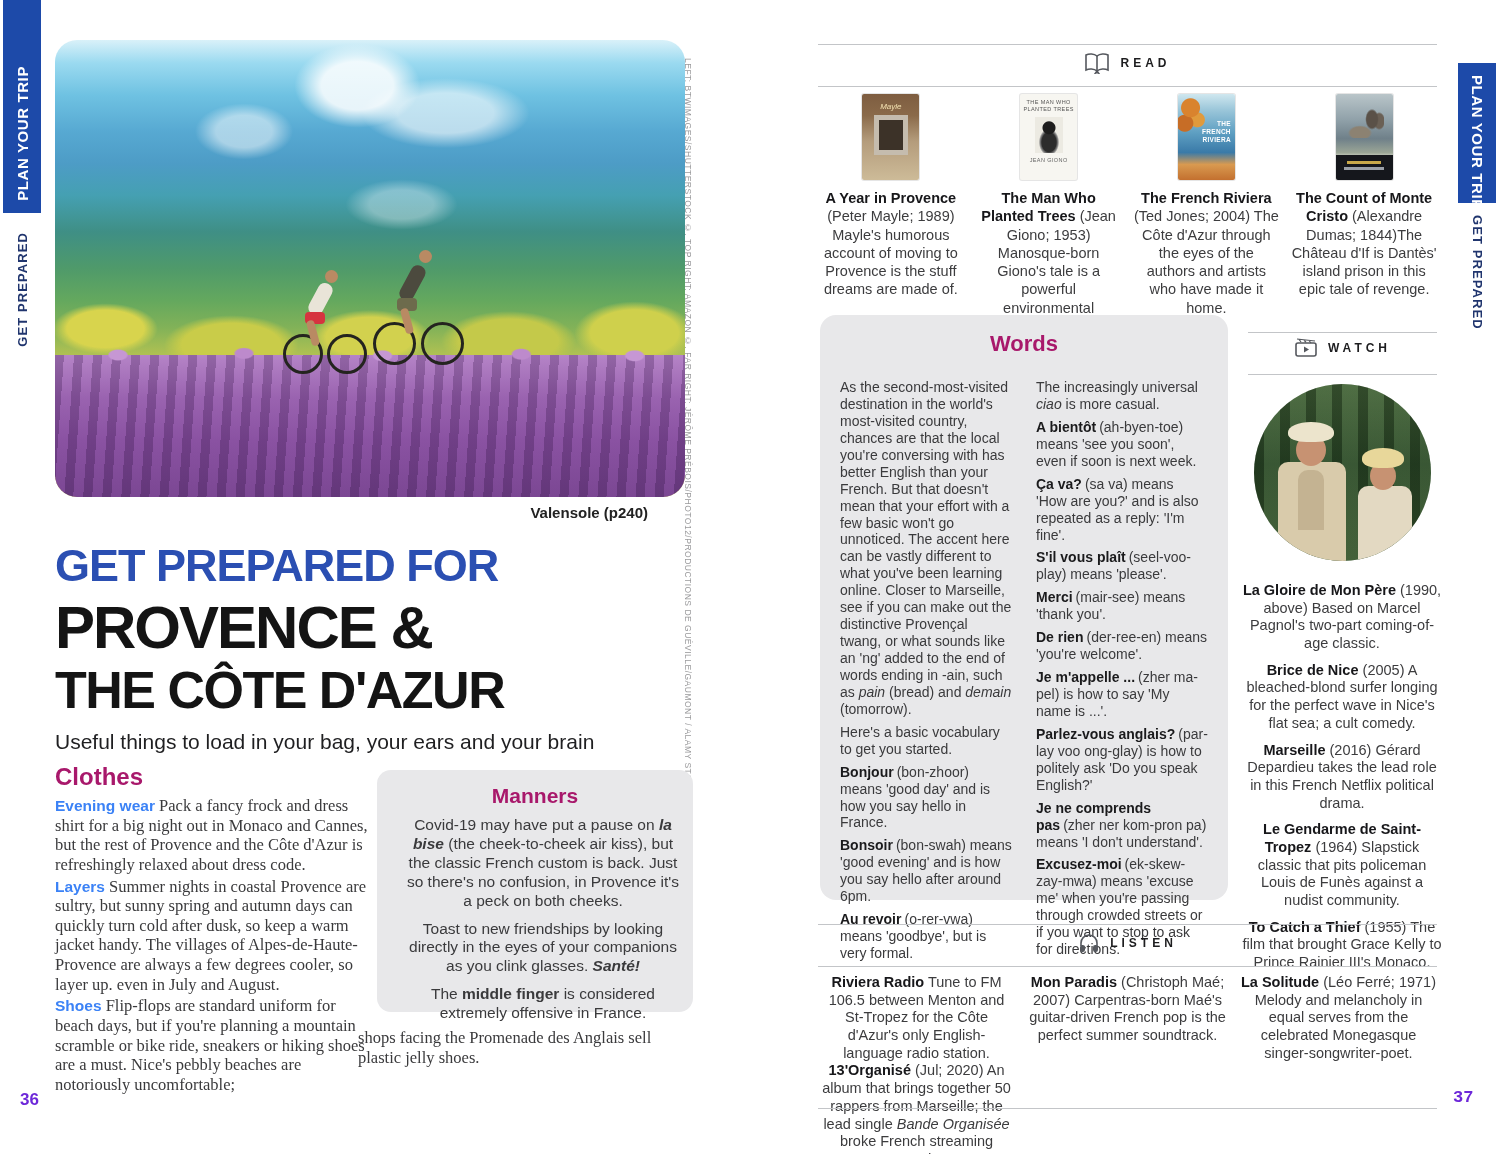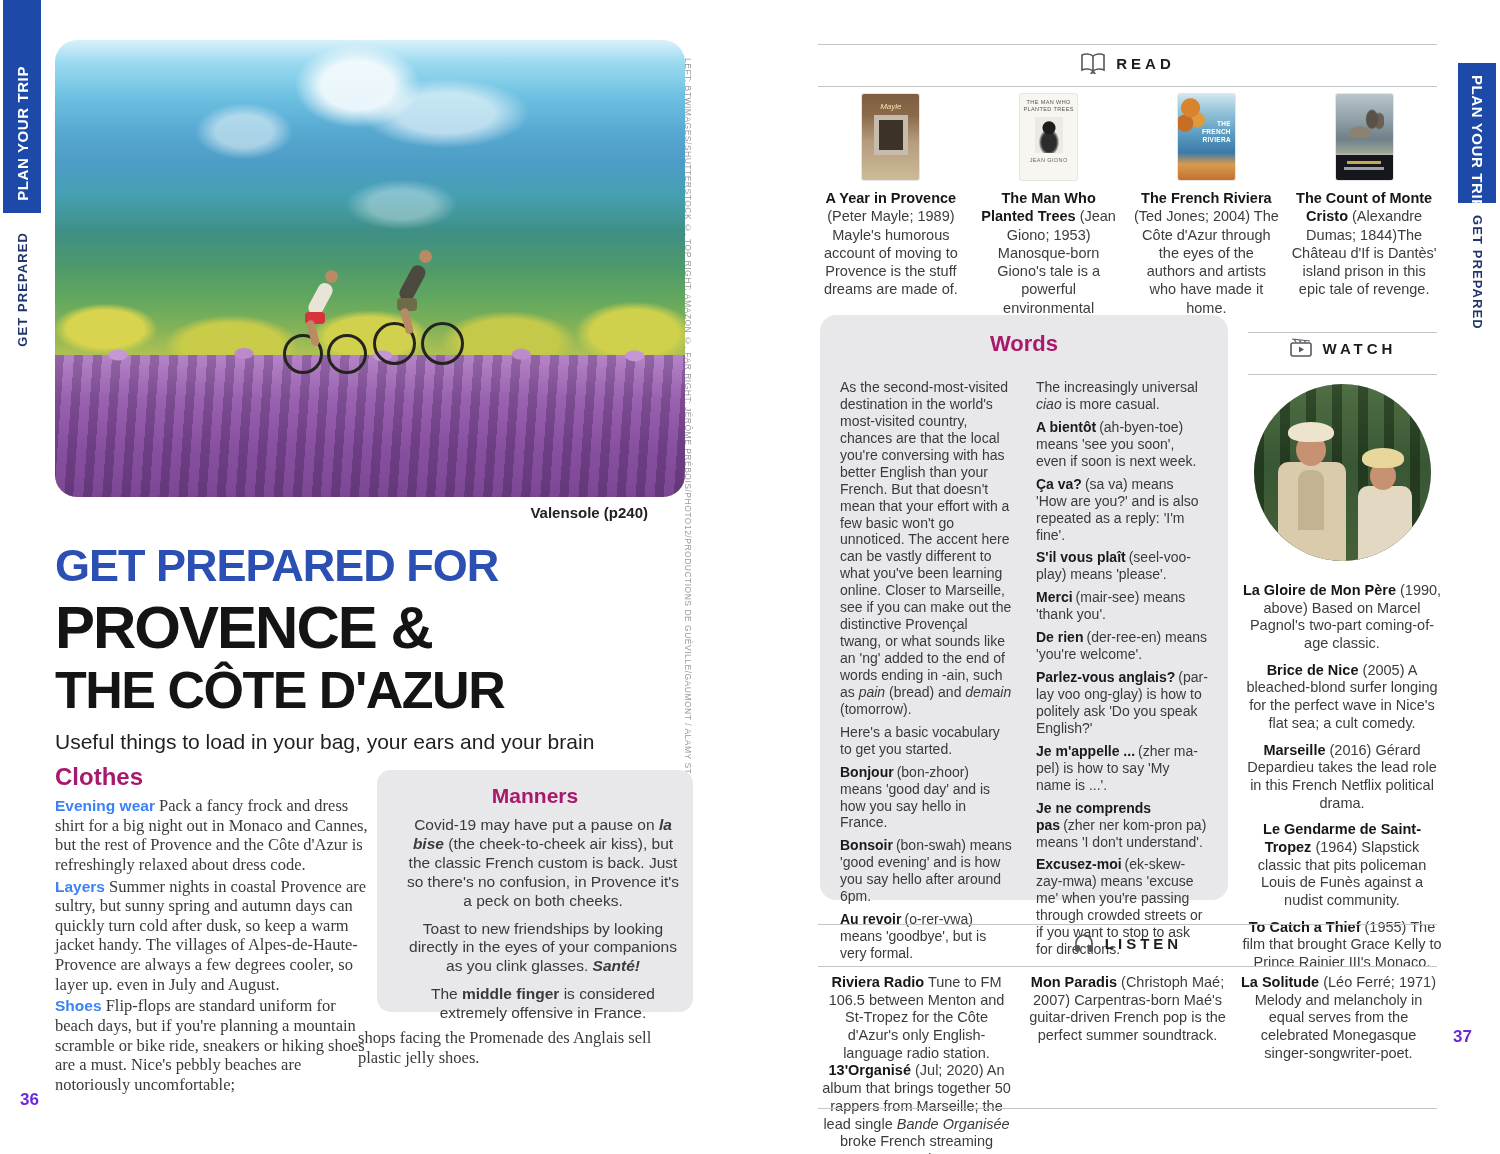--- a/index.html
+++ b/index.html
@@ -76,28 +76,28 @@
   .serifcol .term{font-family:"Liberation Sans",sans-serif;font-weight:bold;color:#3b82f6;font-size:15.5px;}
 
   
   .manners{left:377px;top:770px;width:316px;height:242px;background:#e8e8ea;border-radius:14px;
            text-align:center;padding:0;box-sizing:border-box;}
   .manners-h{font-size:21px;font-weight:bold;margin:14px 0 8px 0;}
   .manners p{font-size:15.5px;line-height:1.22;margin:0 12px 9px 28px;color:#3a3a3c;}
 
   .pageno{font-size:17px;font-weight:bold;color:#6d28d9;}
   .pn-l{left:20px;top:1090px;}
-  .pn-r{left:1453px;top:1027px;}
+  .pn-r{left:1453px;top:1088px;font-family:Liberation Mono, monospace;}
 
   
   .rule{background:#c3c5c8;height:1px;}
   .r-full{left:818px;width:619px;}
   .r-watch{left:1248px;width:189px;}
   .sec-head{display:flex;align-items:center;justify-content:center;gap:10px;
-            font-weight:bold;font-size:15px;letter-spacing:4px;color:#1d1d1f;}
+            font-weight:bold;font-size:12px;letter-spacing:4px;color:#1d1d1f;}
   .icon{display:inline-flex;}
 
   .books{left:818px;top:94px;width:619px;display:grid;grid-template-columns:repeat(4,1fr);column-gap:12px;}
   .book{text-align:center;}
   .b-text{margin-top:9px;font-size:14.5px;line-height:1.26;color:#3c3c3e;}
   .b-text b{color:#17171a;}
   .cover{position:relative;width:57px;height:86px;margin:0 auto;border-radius:2px;
          box-shadow:0 0 0 1px rgba(0,0,0,.1);overflow:hidden;}
   .cover1{background:linear-gradient(180deg,#7e5d40 0%,#8a6a4a 25%,#b49c7c 55%,#cdbb98 100%);}
   .cov1-t{font-size:8px;color:#f4e3b2;font-style:italic;padding-top:8px;}
@@ -304,23 +304,23 @@
           <p><span class="term">A bientôt</span><span>(ah-byen-toe) means 'see you soon', even if soon is next week.</span></p>
 
           <p><span class="term">Ça va?</span><span>(sa va) means 'How are you?' and is also repeated as a reply: 'I'm fine'.</span></p>
 
           <p><span class="term">S'il vous plaît</span><span>(seel-voo-play) means 'please'.</span></p>
 
           <p><span class="term">Merci</span><span>(mair-see) means 'thank you'.</span></p>
 
           <p><span class="term">De rien</span><span>(der-ree-en) means 'you're welcome'.</span></p>
 
+          <p><span class="term">Je m'appelle ...</span><span>(zher ma-pel) is how to say 'My name is ...'.</span></p>
+
           <p><span class="term">Parlez-vous anglais?</span><span>(par-lay voo ong-glay) is how to politely ask 'Do you speak English?'</span></p>
-
-          <p><span class="term">Je m'appelle ...</span><span>(zher ma-pel) is how to say 'My name is ...'.</span></p>
 
           <p><span class="term">Je ne comprends pas</span><span>(zher ner kom-pron pa) means 'I don't understand'.</span></p>
 
           <p><span class="term">Excusez-moi</span><span>(ek-skew-zay-mwa) means 'excuse me' when you're passing through crowded streets or if you want to stop to ask for directions.</span></p>
 
       </div>
     </div>
   </div>
 
   <div class="abs rule r-watch" style="top:332px;"></div>

